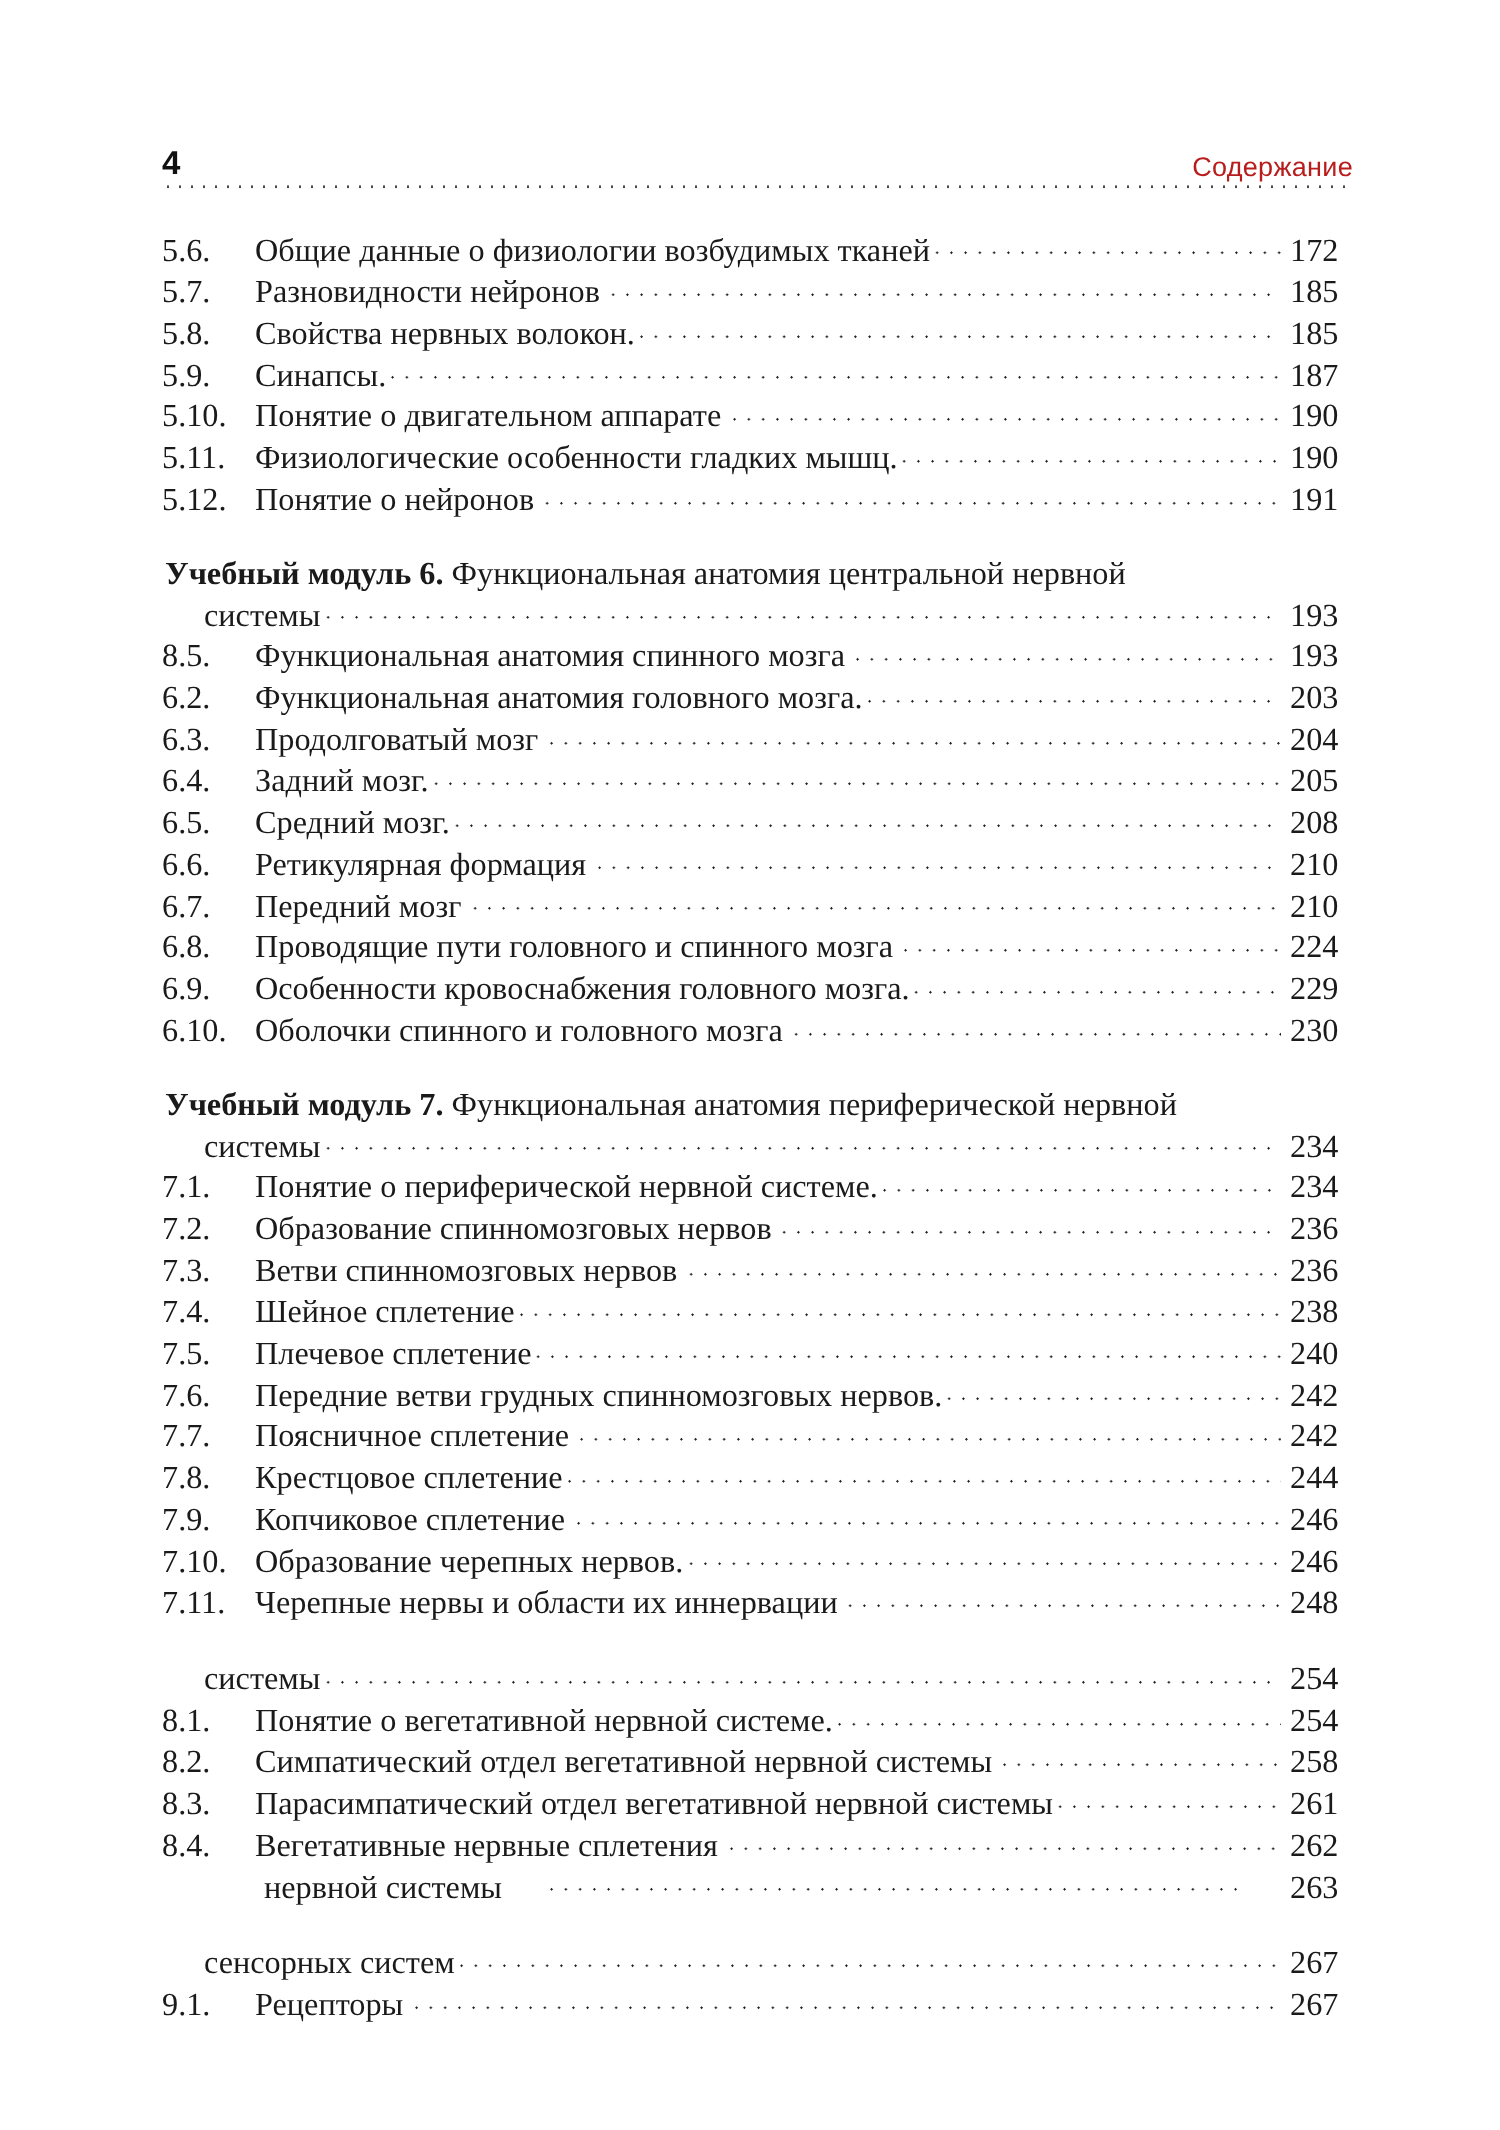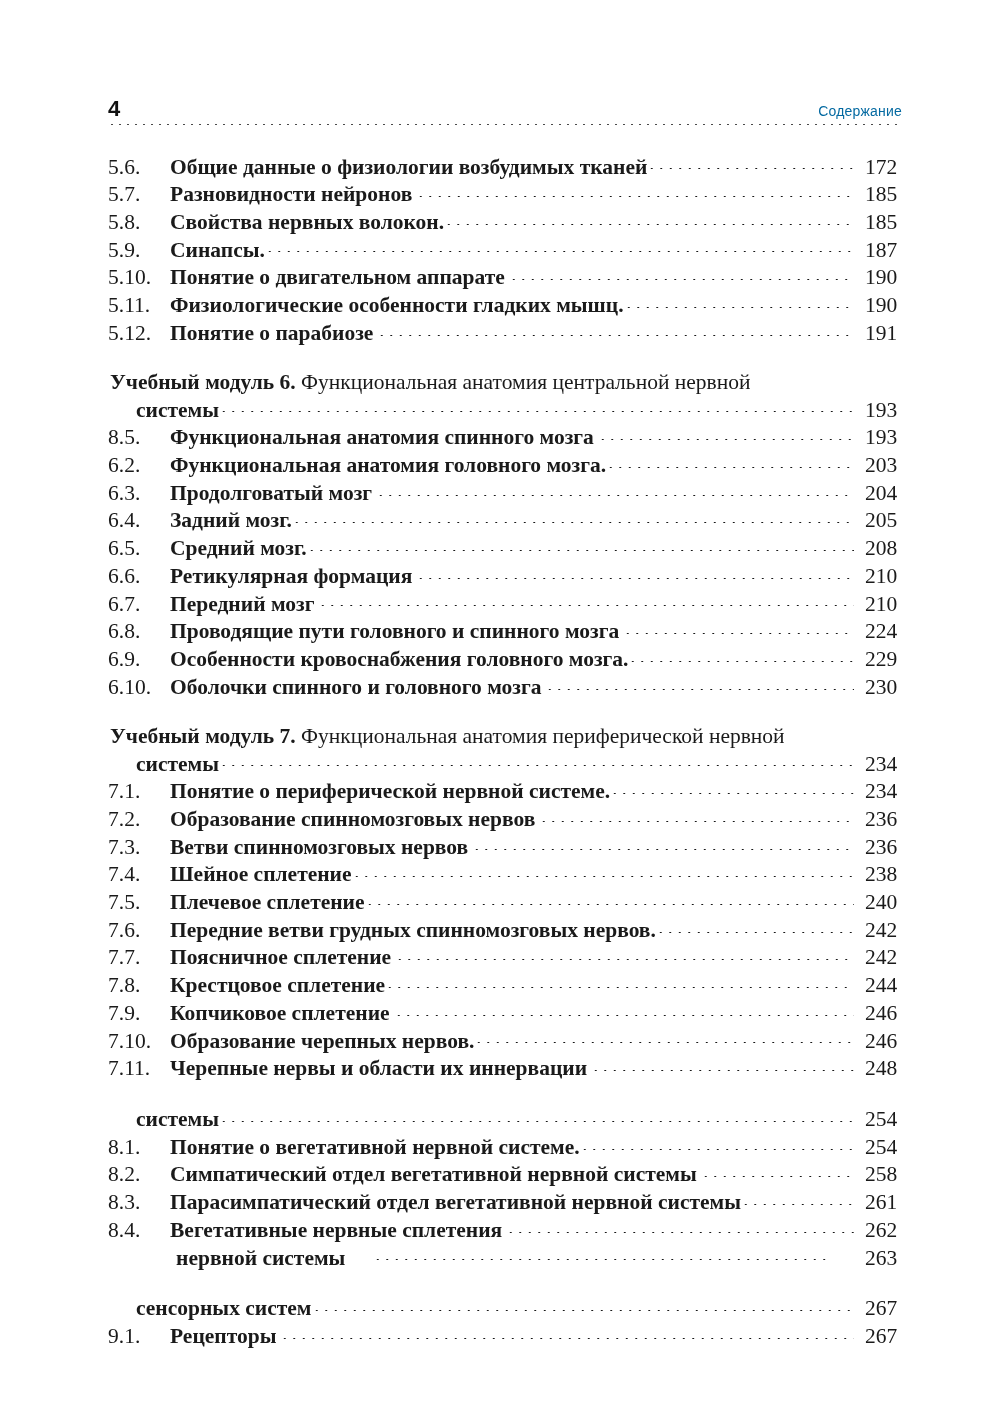--- a/index.html
+++ b/index.html
@@ -43,23 +43,23 @@
     font-family: "Liberation Sans", "DejaVu Sans", sans-serif;
     font-weight: bold;
     font-size: 22px;
     line-height: 22px;
     color: #111111;
     letter-spacing: 0px;
   }
   .runhead-title {
     font-family: "Liberation Sans", "DejaVu Sans", sans-serif;
     font-weight: normal;
-    font-size: 14px;
+    font-size: 18px;
     line-height: 17px;
-    color: #0369a1;
+    color: #b91c1c;
     letter-spacing: 0.2px;
   }
   .runhead-rule {
     position: absolute;
     left: 0;
     top: 31px;
     width: 794px;
     height: 3px;
     background-image: radial-gradient(circle closest-side, #2b2b2b 60%, rgba(0,0,0,0) 62%);
     background-size: 8px 3px;
@@ -92,41 +92,40 @@
   .num {
     flex: 0 0 auto;
     text-align: left;
     padding-right: 6px;
   }
   
   .entry .num { width: 62px; }
 
   .txt {
     flex: 0 0 auto;
-    font-weight: bold;
   }
 
   .leader {
     flex: 1 1 auto;
     overflow: hidden;
     margin: 0 2px 0 4px;
     height: 1em;
     background-image: radial-gradient(circle closest-side, #1a1a1a 52%, rgba(0,0,0,0) 55%);
     background-size: 9.5px 3px;
     background-repeat: repeat-x;
     background-position: left 83%;
     min-width: 8px;
   }
   
   .leader.tight { margin-left: 0px; }
 
   .pg {
     flex: 0 0 auto;
     width: 46px;
-    text-align: center;
+    text-align: left;
     padding-left: 4px;
   }
 
   
   .module-head {
     font-size: 21.5px;
     line-height: 26.2px;
     padding-left: 2px;
   }
   .module-head b {
@@ -194,21 +193,21 @@
           <span class="pg">190</span>
         </div>
         <div class="line entry">
           <span class="num">5.11.</span>
           <span class="txt">Физиологические особенности гладких мышц.</span>
           <span class="leader tight"></span>
           <span class="pg">190</span>
         </div>
         <div class="line entry">
           <span class="num">5.12.</span>
-          <span class="txt">Понятие о парабиозе</span>
+          <span class="txt">Понятие о нейронов</span>
           <span class="leader"></span>
           <span class="pg">191</span>
         </div>
       </div>
       <div class="block spaced">
         <div class="module-head"><b>Учебный модуль 6.</b> <span class="mh-rest">Функциональная анатомия центральной нервной</span></div>
         <div class="line cont">
           <span class="txt">системы</span>
           <span class="leader tight"></span>
           <span class="pg">193</span>

